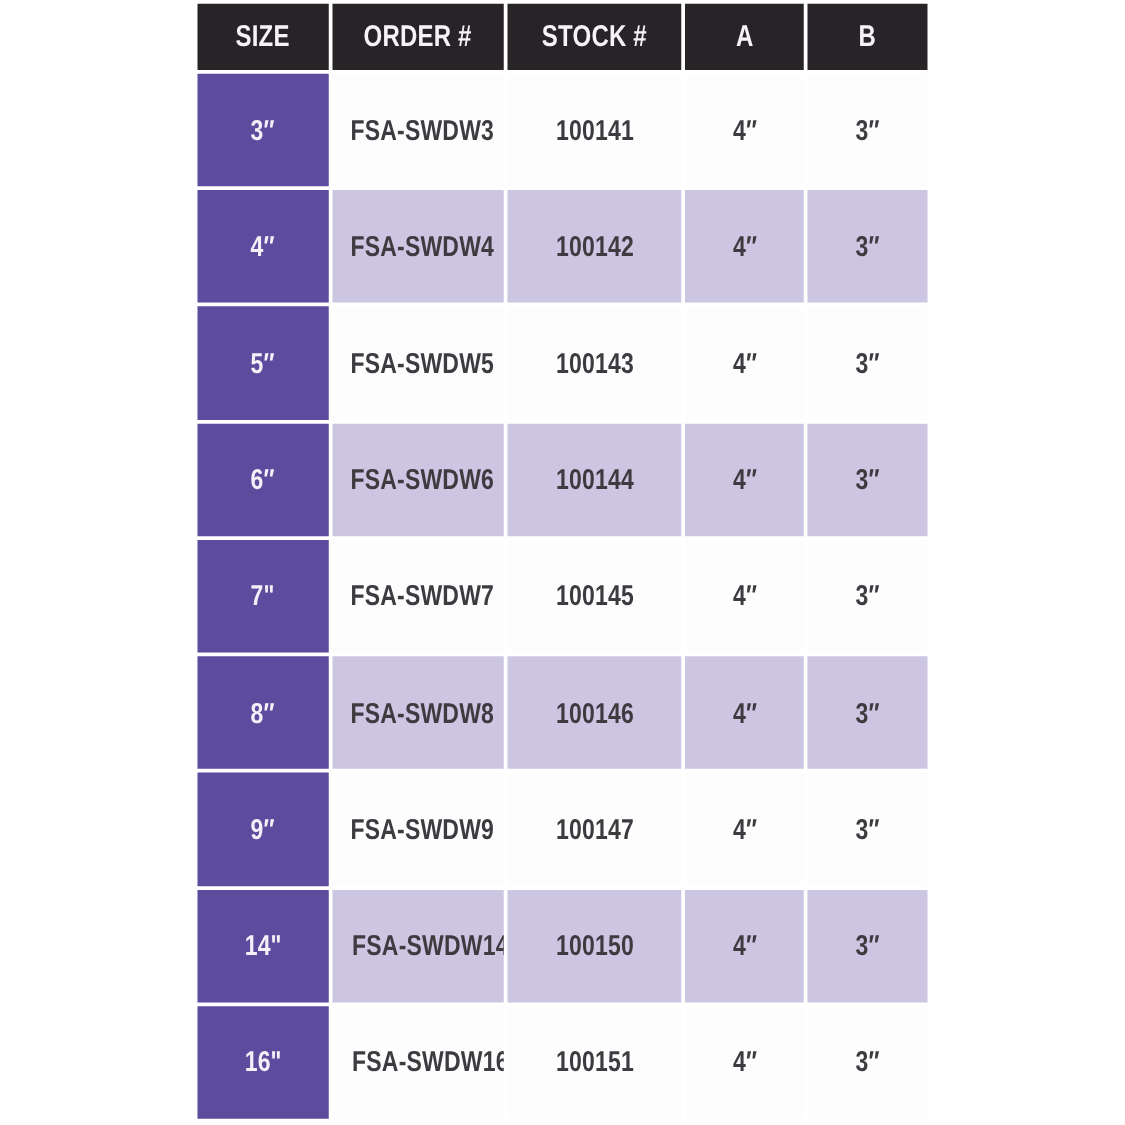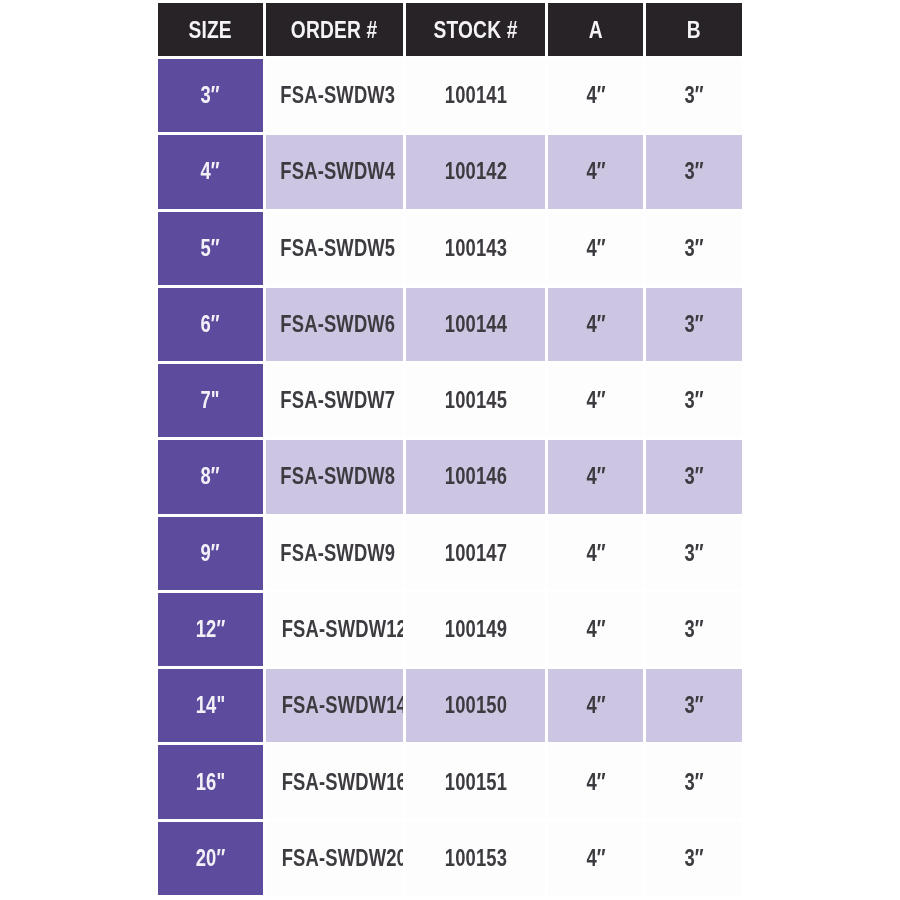--- a/index.html
+++ b/index.html
@@ -138,43 +138,29 @@
           <td class="col-a"><span class="cond">4″</span></td>
           <td class="col-b"><span class="cond">3″</span></td>
         </tr>
         <tr class="row-even">
           <td class="col-size"><span class="cond">9″</span></td>
           <td class="col-order"><span class="cond">FSA-SWDW9</span></td>
           <td class="col-stock"><span class="cond">100147</span></td>
           <td class="col-a"><span class="cond">4″</span></td>
           <td class="col-b"><span class="cond">3″</span></td>
         </tr>
-        <tr class="row-even">
-          <td class="col-size"><span class="cond">12″</span></td>
-          <td class="col-order"><span class="cond">FSA-SWDW12</span></td>
-          <td class="col-stock"><span class="cond">100149</span></td>
-          <td class="col-a"><span class="cond">4″</span></td>
-          <td class="col-b"><span class="cond">3″</span></td>
-        </tr>
         <tr class="row-odd">
           <td class="col-size"><span class="cond">14"</span></td>
           <td class="col-order"><span class="cond">FSA-SWDW14</span></td>
           <td class="col-stock"><span class="cond">100150</span></td>
           <td class="col-a"><span class="cond">4″</span></td>
           <td class="col-b"><span class="cond">3″</span></td>
         </tr>
         <tr class="row-even">
           <td class="col-size"><span class="cond">16"</span></td>
           <td class="col-order"><span class="cond">FSA-SWDW16</span></td>
           <td class="col-stock"><span class="cond">100151</span></td>
           <td class="col-a"><span class="cond">4″</span></td>
           <td class="col-b"><span class="cond">3″</span></td>
         </tr>
-        <tr class="row-even">
-          <td class="col-size"><span class="cond">20″</span></td>
-          <td class="col-order"><span class="cond">FSA-SWDW20</span></td>
-          <td class="col-stock"><span class="cond">100153</span></td>
-          <td class="col-a"><span class="cond">4″</span></td>
-          <td class="col-b"><span class="cond">3″</span></td>
-        </tr>
       </tbody>
   </table>
 </div>
 
 </body></html>

